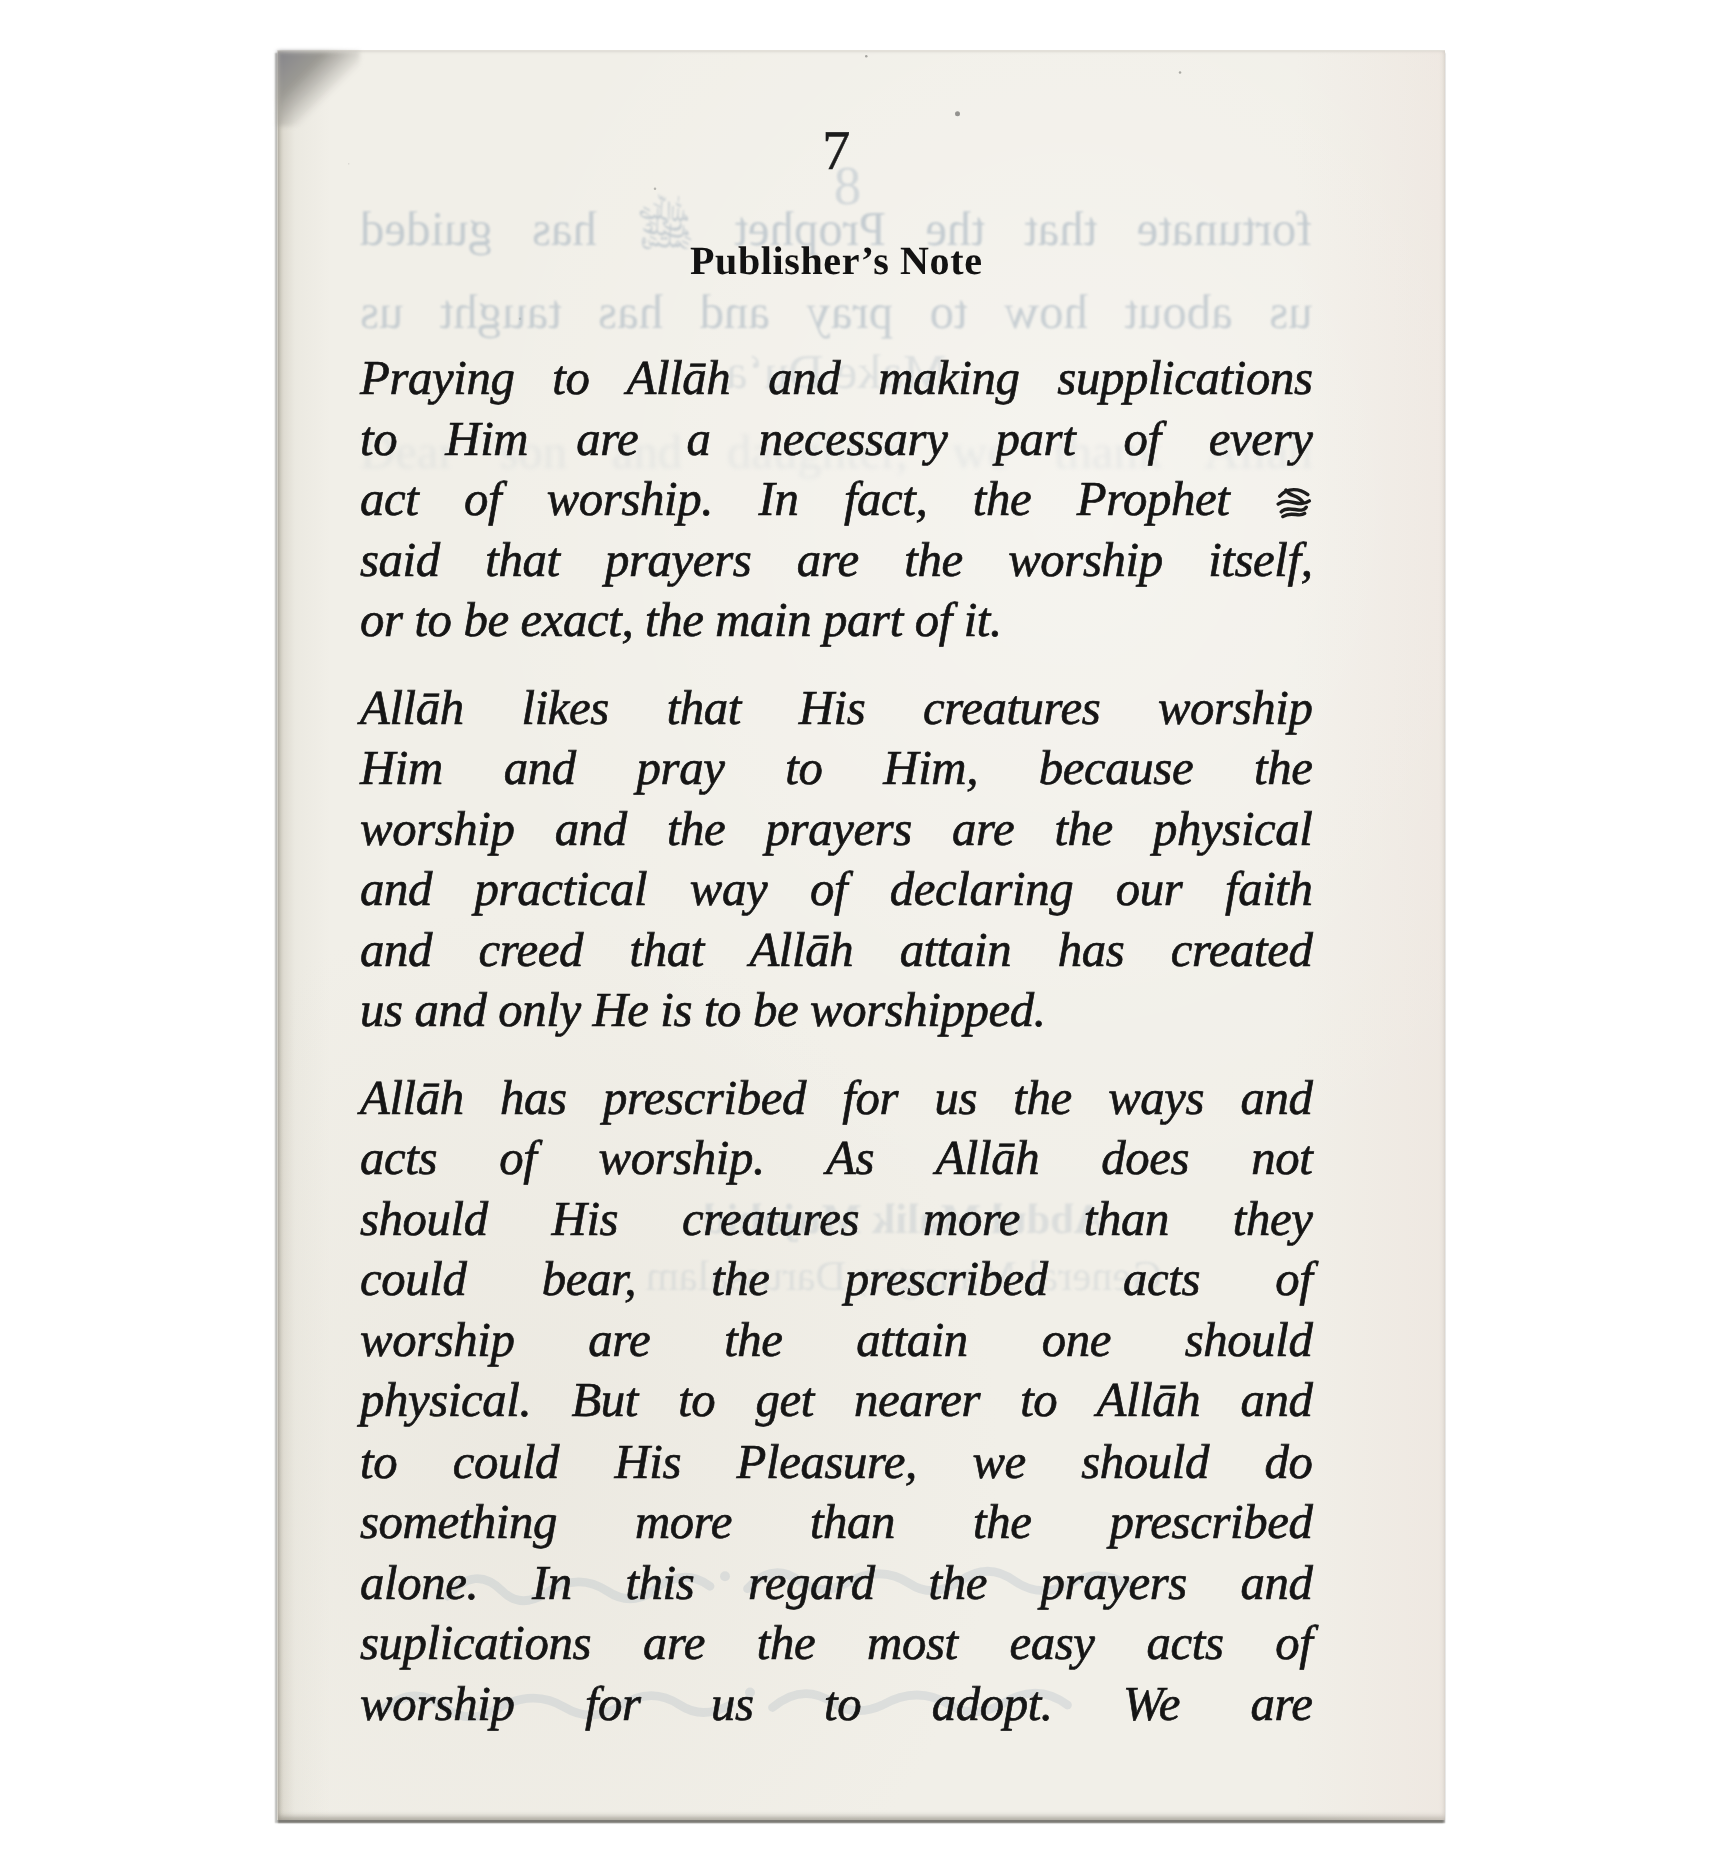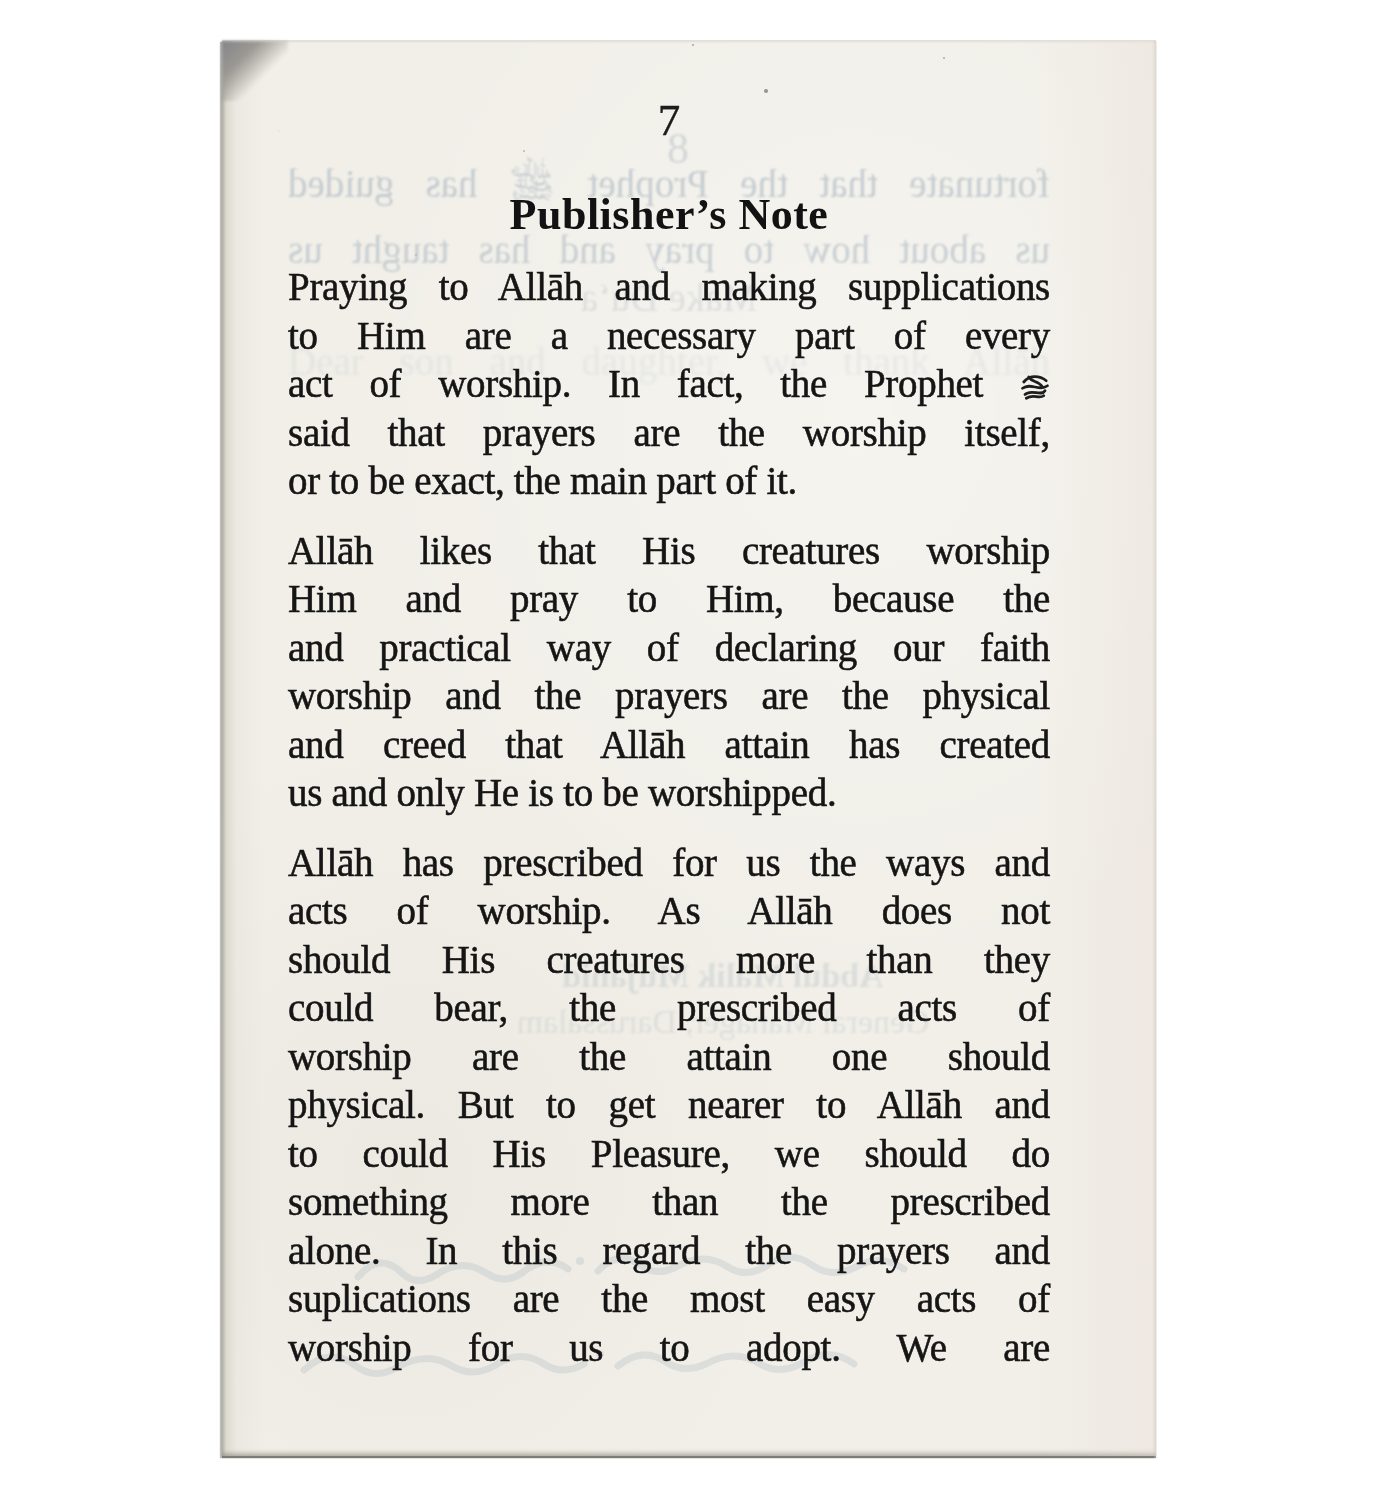--- a/index.html
+++ b/index.html
@@ -56,28 +56,28 @@
     position:absolute;top:57px;left:0;width:100%;text-align:center;
     font-size:45px;line-height:1;color:#1c1c1c;-webkit-text-stroke:.4px #1c1c1c;
   }
   .ghost-8{
     position:absolute;top:86px;left:50%;margin-left:-2px;
     font-size:44px;line-height:1;color:#b7c2cb;opacity:.55;
     transform:scaleX(-1);filter:blur(.8px);
   }
   .title{
     position:absolute;top:150px;left:0;width:100%;margin:0;text-align:center;
-    font-size:44px;line-height:1.1;font-weight:bold;color:#121212;letter-spacing:.5px;
+    font-size:32px;line-height:1.1;font-weight:bold;color:#121212;letter-spacing:.5px;
   }
   .bodytext{
     position:absolute;top:222px;left:0;width:100%;
     font-size:39px;color:#151515;-webkit-text-stroke:.55px #151515;
     letter-spacing:-.3px;
   }
-  .para{margin:0 0 21px 0;}
+  .para{margin:16px 0 21px 0;font-style:italic;}
   .line{line-height:48.5px;text-align:justify;text-align-last:justify;}
   .line.last{text-align-last:left;}
   .honorific{display:inline-block;width:30px;height:30px;vertical-align:-5px;}
   .sr{position:absolute;width:1px;height:1px;overflow:hidden;clip-path:inset(50%);white-space:nowrap;}
   
   .bt{
     position:absolute;left:0;width:100%;
     font-size:39px;line-height:46px;color:#a9b6c1;
     transform:scaleX(-1);filter:blur(1px);
     text-align:justify;text-align-last:justify;
@@ -150,22 +150,22 @@
                 </g>
               </svg></span>
         </div>
         <div class="line">said that prayers are the worship itself,</div>
         <div class="line last">or to be exact, the main part of it.</div>
       </div>
 
       <div class="para">
         <div class="line">Allāh likes that His creatures worship</div>
         <div class="line">Him and pray to Him, because the</div>
+        <div class="line">worship and the prayers are the physical</div>
         <div class="line">and practical way of declaring our faith</div>
-        <div class="line">worship and the prayers are the physical</div>
         <div class="line">and creed that Allāh attain has created</div>
         <div class="line last">us and only He is to be worshipped.</div>
       </div>
 
       <div class="para">
         <div class="line">Allāh has prescribed for us the ways and</div>
         <div class="line">acts of worship. As Allāh does not</div>
         <div class="line">should His creatures more than they</div>
         <div class="line">could bear, the prescribed acts of</div>
         <div class="line">worship are the attain one should</div>

